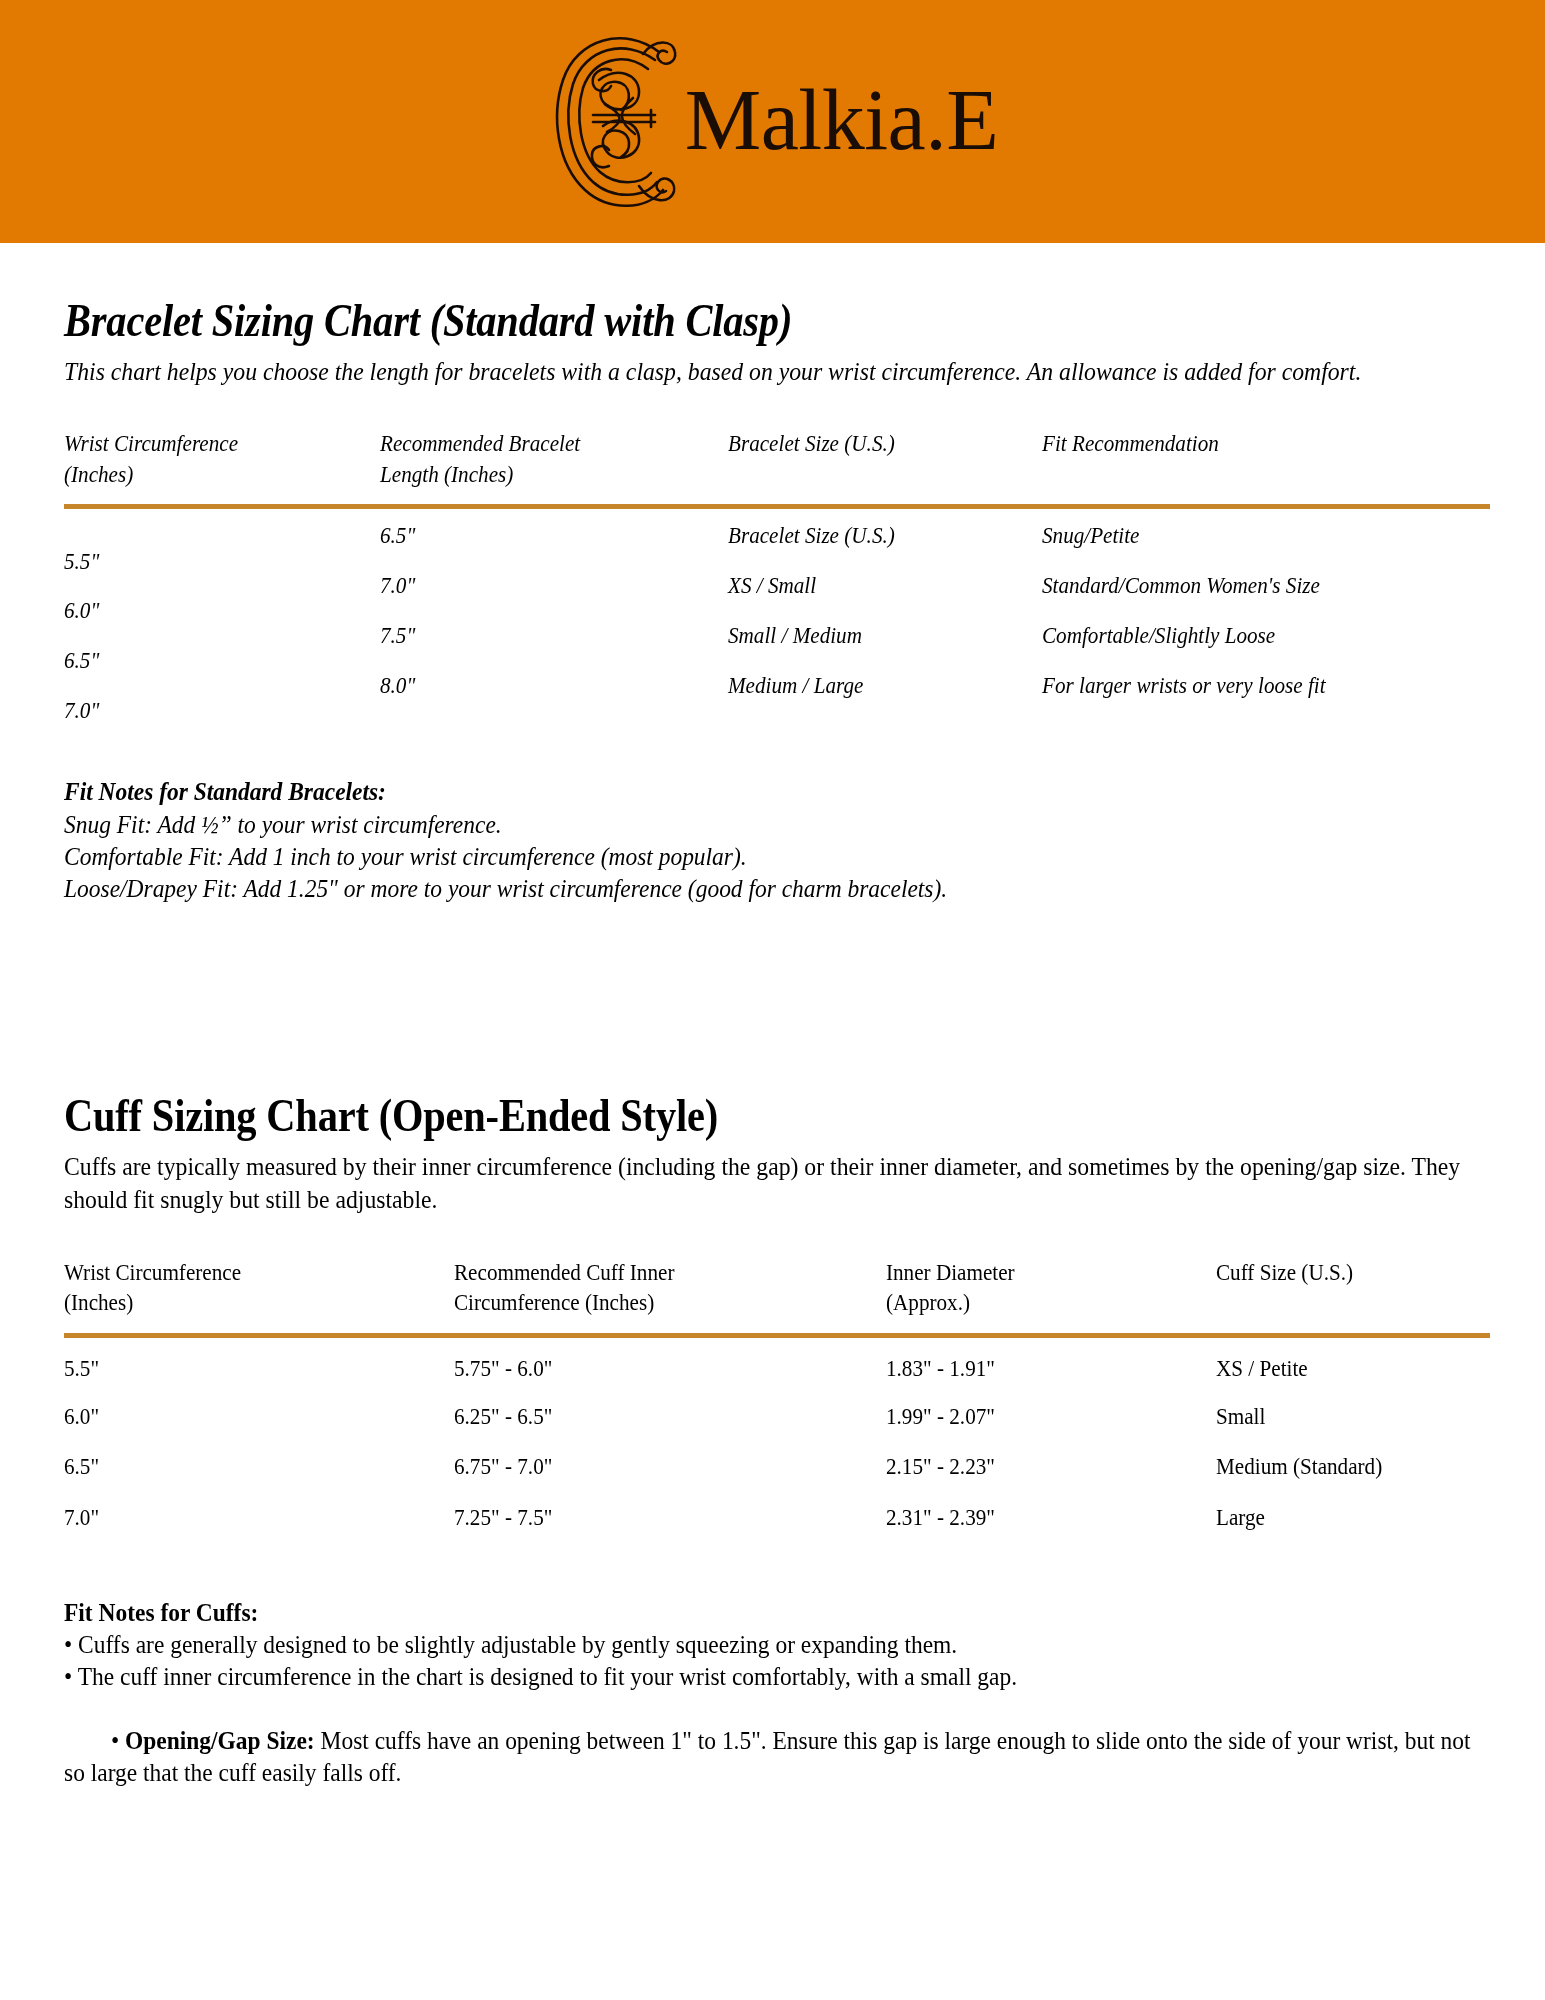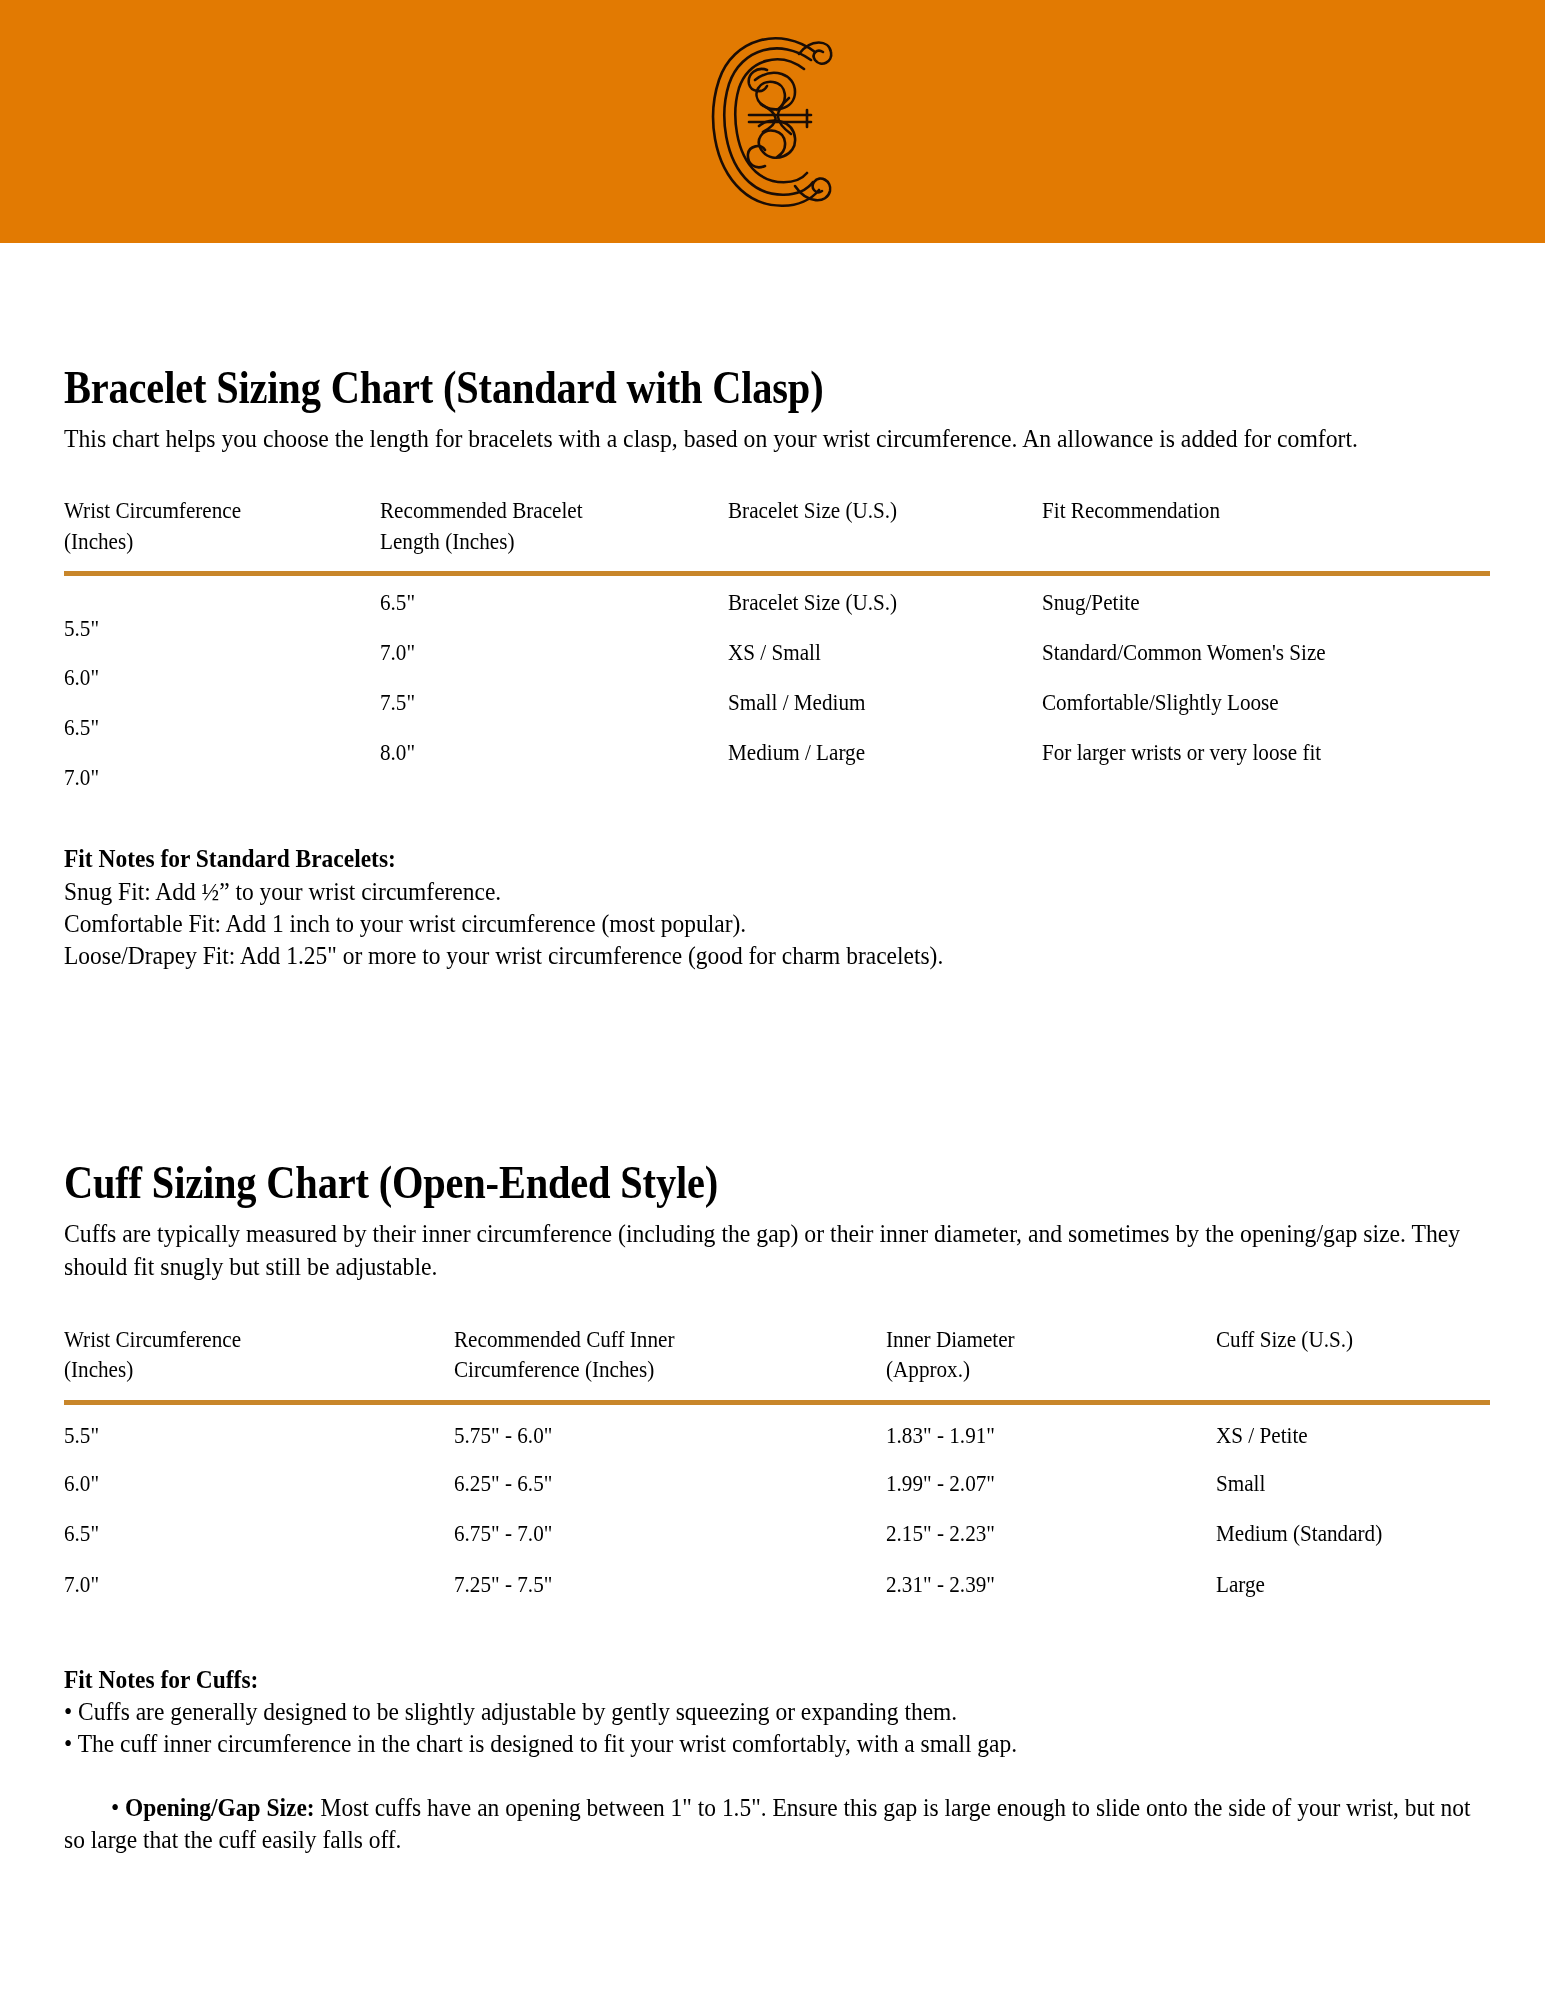--- a/index.html
+++ b/index.html
@@ -153,26 +153,27 @@
 
         <path d="M96 36 C 108 20, 126 22, 128 34 C 130 44, 118 50, 112 42 C 108 36, 114 30, 120 34"></path>
 
         <path d="M92 168 C 104 186, 124 186, 127 173 C 129 163, 117 156, 111 164 C 107 170, 113 177, 119 173"></path>
 
         <path d="M64 52 C 54 48, 44 56, 46 66 C 48 74, 60 76, 64 68"></path>
 
         <path d="M62 148 C 52 152, 44 146, 45 136 C 46 128, 58 125, 62 132"></path>
       </g>
     </svg>
+    <div class="logo-wordmark">Malkia.E</div>
   </div>
 </div>
 
 <div class="page">
 
-  <div class="section" style="margin-top:120px;">
+  <div class="section" style="margin-top:53px;font-style:italic;">
 
     <h1 class="section-title">Bracelet Sizing Chart (Standard with Clasp)</h1>
     <p class="section-intro">This chart helps you choose the length for bracelets with a clasp, based on your wrist circumference. An allowance is added for comfort.</p>
 
     <div class="tbl" style="height:300px;">
 
       <div class="tbl-row">
         <div class="cell" style="left:0px;   top:0px; width:300px;">Wrist Circumference
 (Inches)</div>
         <div class="cell" style="left:316px; top:0px; width:330px;">Recommended Bracelet

